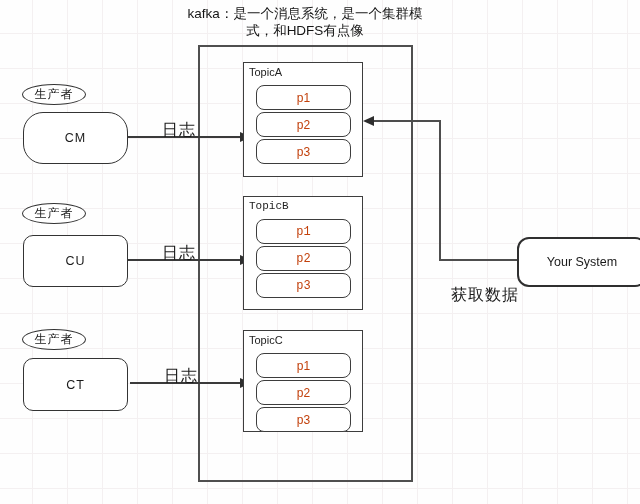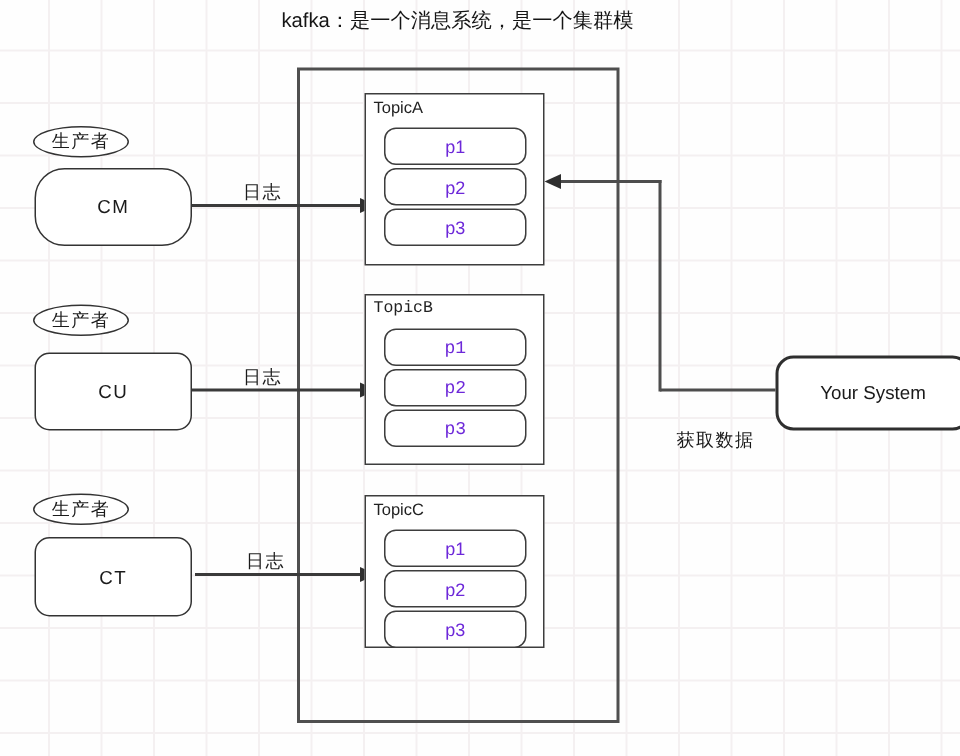--- a/index.html
+++ b/index.html
@@ -25,21 +25,21 @@
   .topic{
     position:absolute;left:243px;width:120px;
     border:1.5px solid #3d3d3d;box-sizing:border-box;background:#ffffff;
   }
   .topic-label{
     position:absolute;left:5px;top:3px;font-size:11px;color:#222;
   }
   .partition{
     position:absolute;left:12px;width:95px;height:25px;
     border:1.5px solid #3d3d3d;border-radius:8px;box-sizing:border-box;
-    background:#ffffff;font-size:12px;color:#6d28d9;
+    background:#ffffff;font-size:12px;color:#c2410c;
     display:flex;align-items:center;justify-content:center;text-align:right;
   }
   .oval{
     position:absolute;width:64px;height:21px;
     border:1.5px solid #333;border-radius:50%;box-sizing:border-box;
     background:#ffffff;font-size:12px;color:#1a1a1a;
     display:flex;align-items:center;justify-content:center;letter-spacing:1px;
   }
   .node{
     position:absolute;width:105px;height:52px;
@@ -60,31 +60,32 @@
     position:absolute;width:0;height:0;
     border-top:5px solid transparent;border-bottom:5px solid transparent;
     border-left:11px solid #2e2e2e;
   }
   .arr-left{
     position:absolute;width:0;height:0;
     border-top:5px solid transparent;border-bottom:5px solid transparent;
     border-right:11px solid #2e2e2e;
   }
   .edge-label{
-    position:absolute;font-size:12px;color:#1a1a1a;letter-spacing:1px;
+    position:absolute;font-size:16px;color:#1a1a1a;letter-spacing:1px;
     background:transparent;white-space:nowrap;
   }
 </style>
 </head>
 <body>
 
 <div class="canvas">
 
   <div class="title">
     <div>kafka：是一个消息系统，是一个集群模</div>
+    <div>式，和HDFS有点像</div>
   </div>
 
   <div class="cluster"></div>
 
   <div class="oval" style="left:22px;top:84px;">
     <span>生产者</span>
   </div>
   <div class="node" style="left:23px;top:112px;border-radius:20px;">
     <span>CM</span>
   </div>

